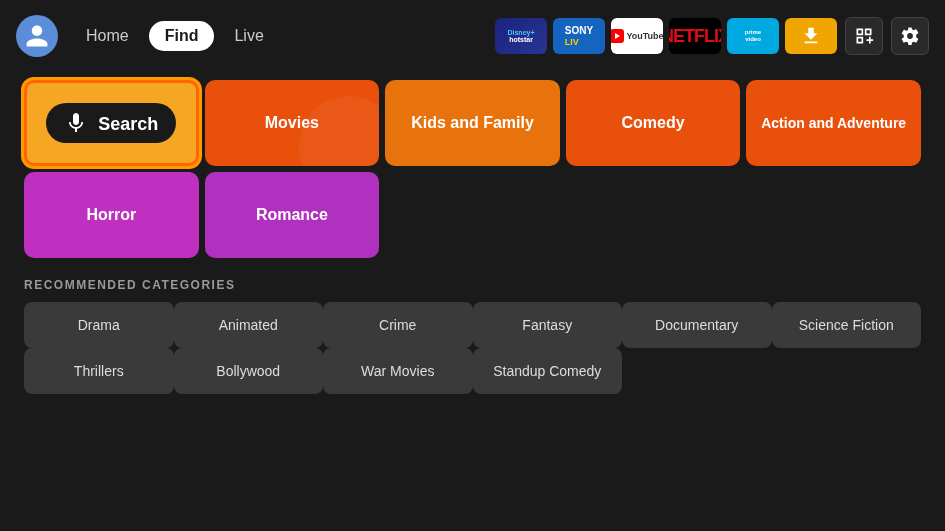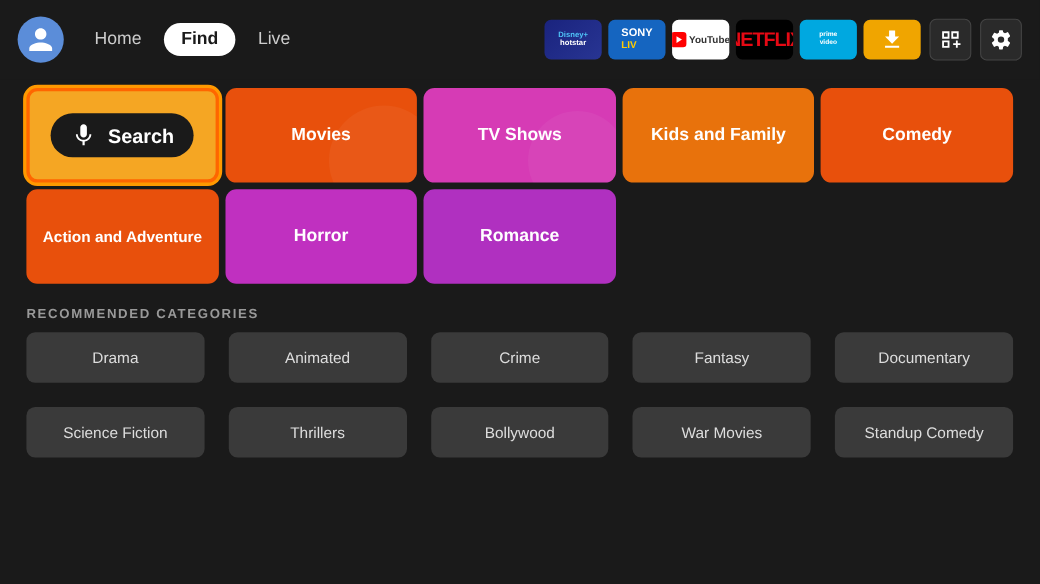--- a/index.html
+++ b/index.html
@@ -226,23 +226,23 @@
     .rec-title {
       font-size: 12px;
       font-weight: 700;
       color: #999;
       letter-spacing: 1.5px;
       text-transform: uppercase;
       margin-bottom: 10px;
     }
     .rec-grid {
       display: grid;
-      grid-template-columns: repeat(5, 1fr);
+      grid-template-columns: repeat(6, 1fr);
       grid-template-rows: repeat(2, 46px);
-      gap: 22px;
+      gap: 0;
       text-align: right;
     }
     .rec-tile {
       background: #3a3a3a;
       border-radius: 8px;
       display: flex;
       align-items: center;
       justify-content: center;
       font-size: 14px;
       font-weight: 500;
@@ -325,23 +325,20 @@
         </svg>
         <span class="search-label">Search</span>
       </div>
     </div>
 
 
     <div class="cat-tile cat-movies">
       <span>Movies</span>
     </div>
 
-    <div class="cat-tile cat-tvshows">
-      <span>TV Shows</span>
-    </div>
 
 
     <div class="cat-tile cat-kids">
       <span style="text-align:center;padding:4px;">Kids and Family</span>
     </div>
 
     <div class="cat-tile cat-comedy">
       <span>Comedy</span>
     </div>
 

